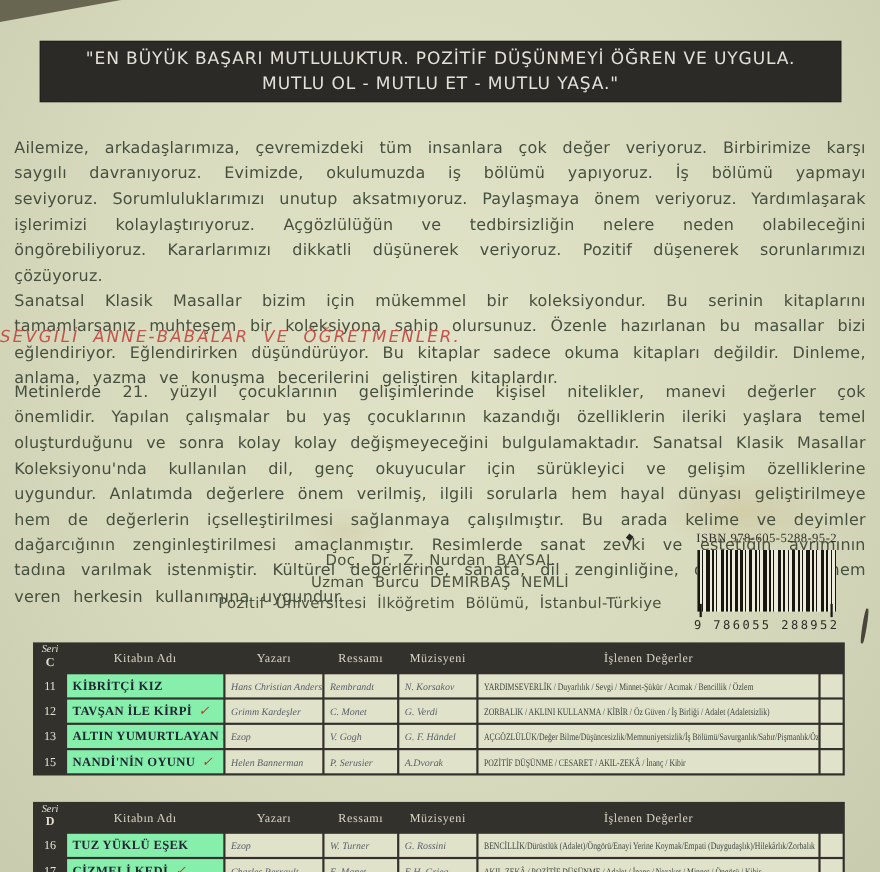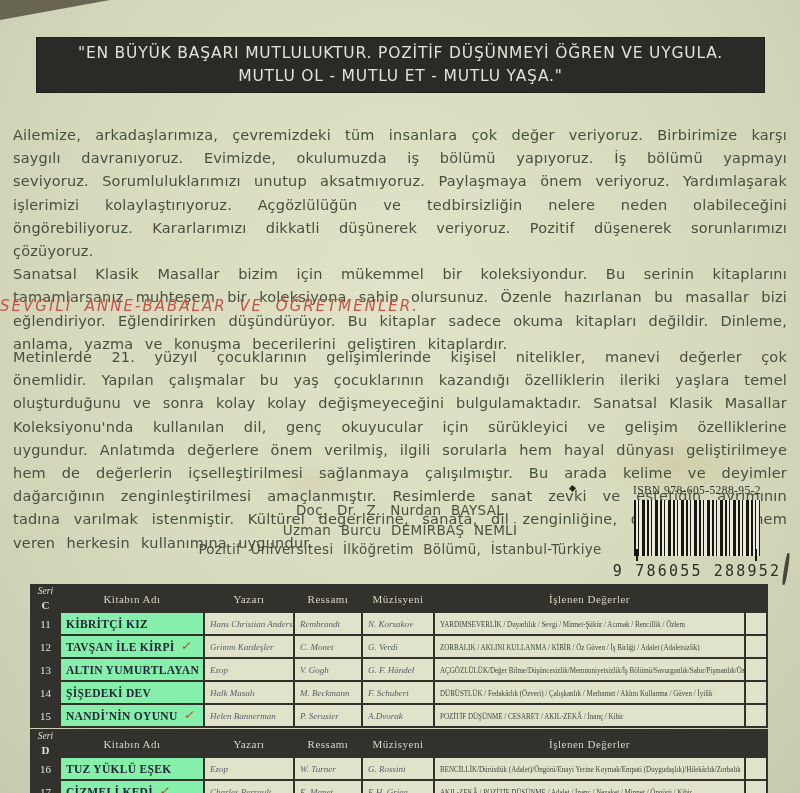--- a/index.html
+++ b/index.html
@@ -37,39 +37,39 @@
 
   
   .isbn{position:absolute;right:18px;top:484px;width:170px;text-align:center;}
   .isbn-label{font-family:"Liberation Serif",serif;font-size:11.5px;color:#33322c;
     letter-spacing:.4px;white-space:nowrap;}
   .barcode{position:relative;margin:4px auto 0;width:126px;height:56px;background:#eceadb;
     background-image:repeating-linear-gradient(90deg,#17160f 0 2px,#eceadb 2px 4px,#17160f 4px 5px,
       #eceadb 5px 8px,#17160f 8px 11px,#eceadb 11px 13px);}
   .guard-l,.guard-r{position:absolute;bottom:-5px;width:2px;height:12px;background:#17160f;}
   .guard-l{left:2px;} .guard-r{right:3px;}
-  .isbn-digits{margin-top:6px;font-family:"DejaVu Sans Mono",monospace;font-size:15px;
+  .isbn-digits{margin-top:6px;font-family:"DejaVu Sans Mono",monospace;font-size:11px;
     color:#2e2d28;letter-spacing:2.2px;white-space:nowrap;}
   .ink-dot{position:absolute;left:-42px;top:2px;width:5px;height:5px;background:#26251f;
     transform:rotate(40deg);}
   .pen-mark{position:absolute;right:12px;top:553px;width:4px;height:32px;background:#3b342c;
     border-radius:40%/60%;transform:rotate(9deg);opacity:.9;}
 
   
   .btable{position:absolute;left:30px;width:738px;background:#32312b;padding:2px;
     display:flex;flex-direction:column;gap:2px;box-sizing:border-box;
     font-family:"Liberation Serif",serif;}
   .btable.c{top:584px;}
   .btable.d{top:729px;}
   .trow{display:grid;grid-template-columns:27px 142px 88px 66px 70px 1fr 20px;gap:2px;}
   .thead{grid-template-rows:25px;}
   .trow:not(.thead){grid-template-rows:21px;}
   .cell{display:flex;align-items:center;overflow:hidden;}
   .hcell{justify-content:center;color:#d9d5c3;font-size:11px;letter-spacing:.5px;white-space:nowrap;}
-  .seri-cell{flex-direction:column;justify-content:space-between;color:#e2ded0;line-height:11px;}
+  .seri-cell{flex-direction:column;justify-content:flex-start;color:#e2ded0;line-height:11px;}
   .seri-word{font-size:9.5px;font-style:italic;}
   .seri-letter{font-size:11px;font-weight:bold;}
   .num-cell{justify-content:center;color:#e6e2d4;font-size:11px;}
   .data-cell{background:#e1e2ca;padding:0 5px;}
   .title-cell{background:#86efac;}
   .title-text{font-weight:bold;font-size:11.5px;letter-spacing:.3px;color:#232733;white-space:nowrap;}
   .check{color:#c23a2c;font-size:12px;margin-left:6px;font-style:italic;}
   .italic-cell{font-style:italic;font-size:9px;color:#59616b;white-space:nowrap;}
   .values-cell{font-size:9px;color:#3c463f;}
   .squeeze{display:inline-block;transform:scaleX(.78);transform-origin:0 50%;white-space:nowrap;width:128%;}
@@ -163,33 +163,20 @@
         </div>
         <div class="cell data-cell italic-cell">Ezop</div>
         <div class="cell data-cell italic-cell">V. Gogh</div>
         <div class="cell data-cell italic-cell">G. F. Händel</div>
         <div class="cell data-cell values-cell">
           <div class="squeeze">AÇGÖZLÜLÜK/Değer Bilme/Düşüncesizlik/Memnuniyetsizlik/İş Bölümü/Savurganlık/Sabır/Pişmanlık/Öz Eleştiri</div>
         </div>
         <div class="cell data-cell end-cell"></div>
       </div>
       <div class="trow">
-        <div class="cell num-cell">14</div>
-        <div class="cell data-cell title-cell">
-          <div class="title-text" style="display: inline;">ŞİŞEDEKİ DEV</div>
-        </div>
-        <div class="cell data-cell italic-cell">Halk Masalı</div>
-        <div class="cell data-cell italic-cell">M. Beckmann</div>
-        <div class="cell data-cell italic-cell">F. Schubert</div>
-        <div class="cell data-cell values-cell">
-          <div class="squeeze">DÜRÜSTLÜK / Fedakârlık (Özveri) / Çalışkanlık / Merhamet / Aklını Kullanma / Güven / İyilik</div>
-        </div>
-        <div class="cell data-cell end-cell"></div>
-      </div>
-      <div class="trow">
         <div class="cell num-cell">15</div>
         <div class="cell data-cell title-cell">
           <div class="title-text" style="display: inline;">NANDİ'NİN OYUNU</div>
           <div class="check">✓</div>
         </div>
         <div class="cell data-cell italic-cell">Helen Bannerman</div>
         <div class="cell data-cell italic-cell">P. Serusier</div>
         <div class="cell data-cell italic-cell">A.Dvorak</div>
         <div class="cell data-cell values-cell">
           <div class="squeeze">POZİTİF DÜŞÜNME / CESARET / AKIL-ZEKÂ / İnanç / Kibir</div>

